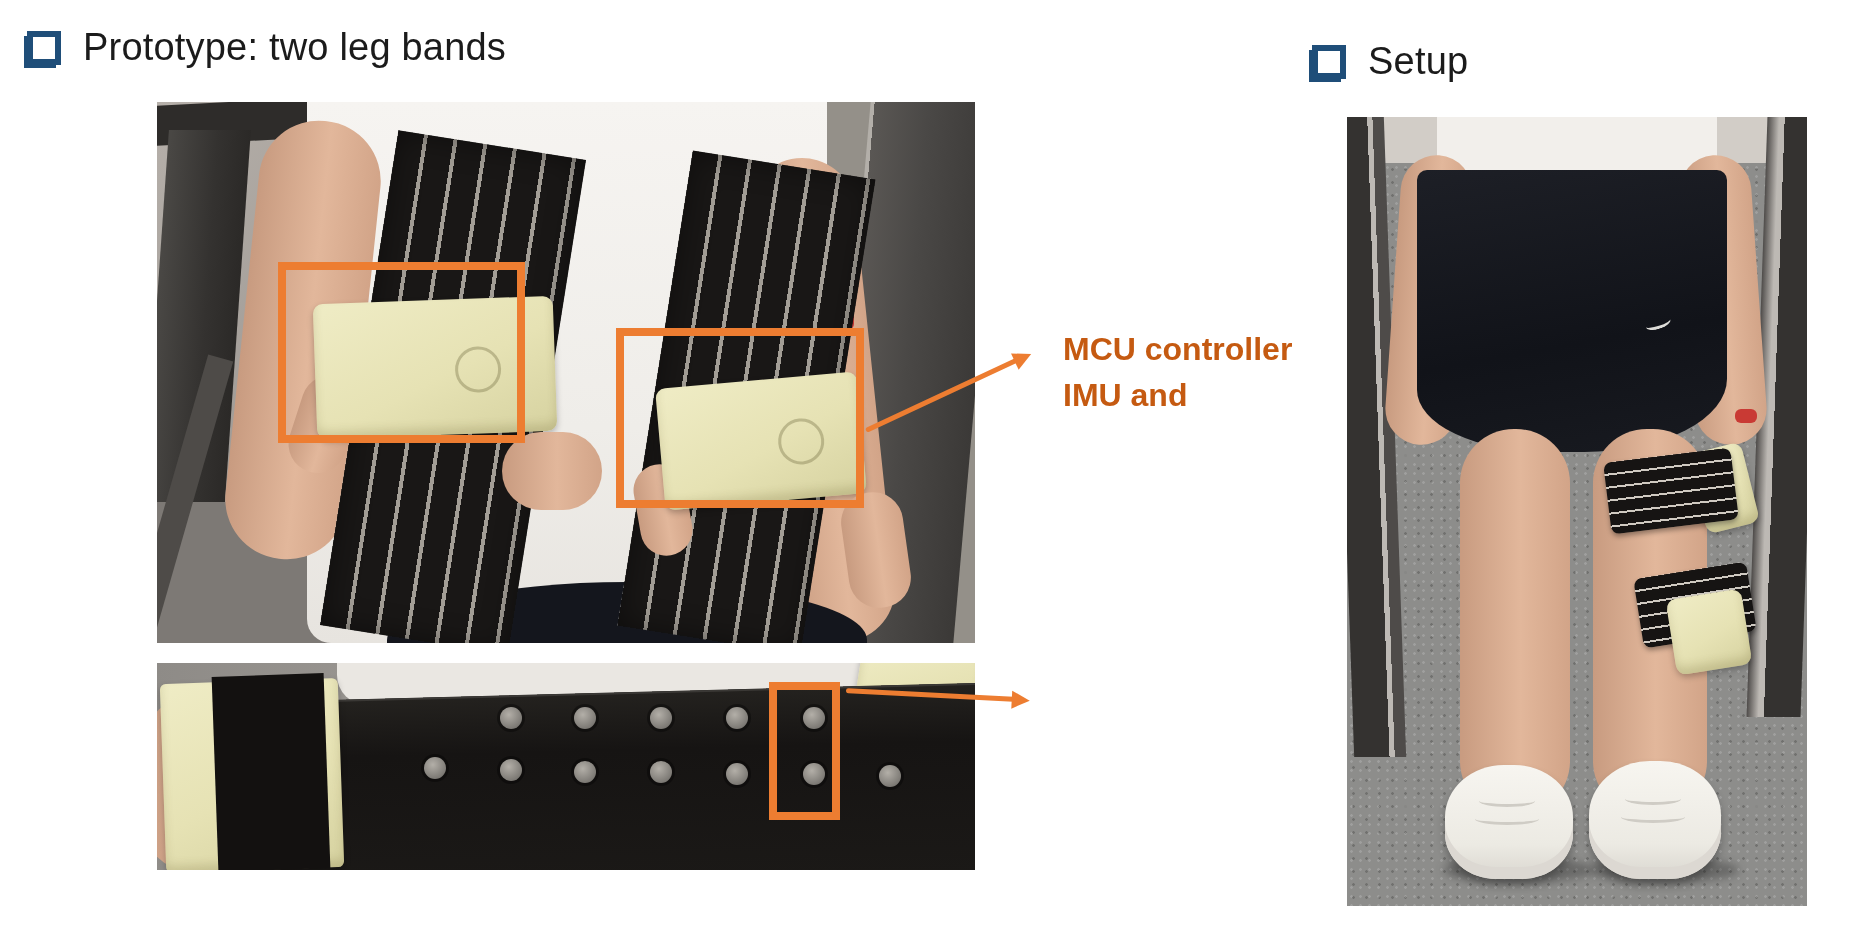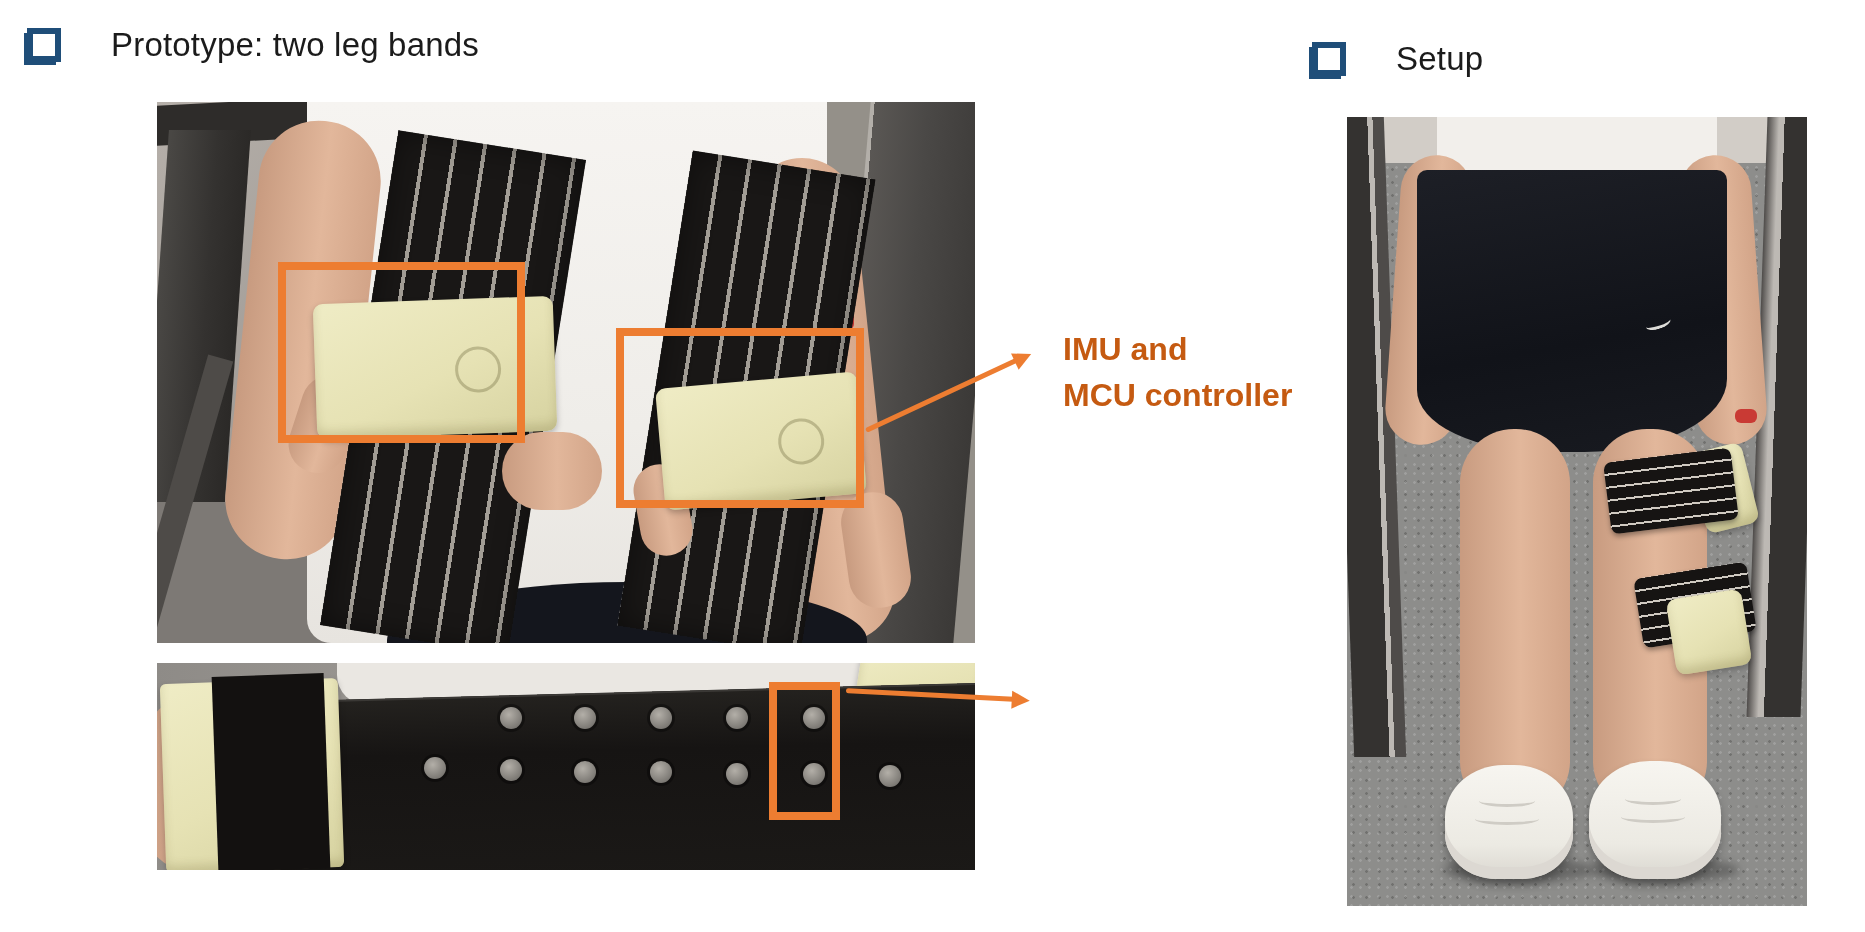--- a/index.html
+++ b/index.html
@@ -4,21 +4,21 @@
 <style>
   html,body{margin:0;padding:0;background:#ffffff;}
   .slide{position:relative;width:1865px;height:932px;background:#ffffff;overflow:hidden;
          font-family:"Liberation Sans", sans-serif;}
   .abs{position:absolute;}
 
   
   .title-row{position:absolute;display:flex;align-items:center;gap:22px;}
   .bullet{width:22px;height:22px;border:6px solid #1F4E79;background:#fff;
           box-shadow:-4px 4px 0 -1px #1F4E79;}
-  .title-text{font-size:33px;color:#1b1b1b;letter-spacing:.2px;margin-left:28px;}
+  .title-text{font-size:38px;color:#1b1b1b;letter-spacing:.2px;}
 
   
   .photo{position:absolute;overflow:hidden;background:#8e8a86;}
 
   
   .skin{background:linear-gradient(90deg,#c89b80,#e2b79b 55%,#d2a488);}
   .cream{background:linear-gradient(155deg,#efecc5 0%,#e6e2b4 55%,#d6d2a0 100%);
          border-radius:10px;box-shadow:inset 0 -7px 10px rgba(90,80,30,.18), 0 3px 6px rgba(0,0,0,.25);}
   .vband{background:repeating-linear-gradient(90deg,#191716 0px,#191716 26px,#a39e96 26px,#a39e96 30px);
          box-shadow:inset 0 0 30px rgba(0,0,0,.45);}
@@ -136,17 +136,17 @@
   </div>
 
   <div class="hl" style="left:278px;top:262px;width:247px;height:181px;"></div>
   <div class="hl" style="left:616px;top:328px;width:248px;height:180px;"></div>
   <div class="hl" style="left:769px;top:682px;width:71px;height:138px;"></div>
 
   <div class="arrow" style="left:866px;top:428px;width:168px;transform:rotate(-25deg);"></div>
   <div class="arrow" style="left:846px;top:688px;width:170px;transform:rotate(3deg);"></div>
 
   <div class="callout" style="left:1063px;top:326px;">
+    <div>MCU controller</div>
     <div>IMU and</div>
-    <div>MCU controller</div>
   </div>
 
 </div>
 
 </body></html>

